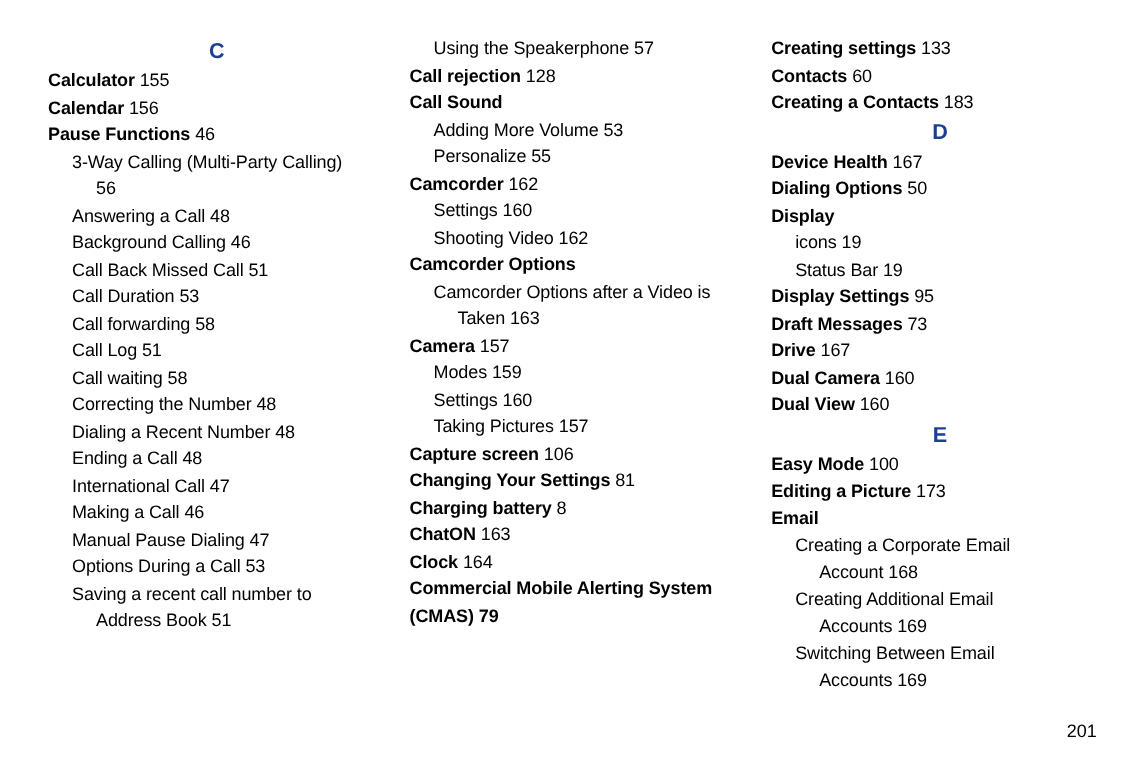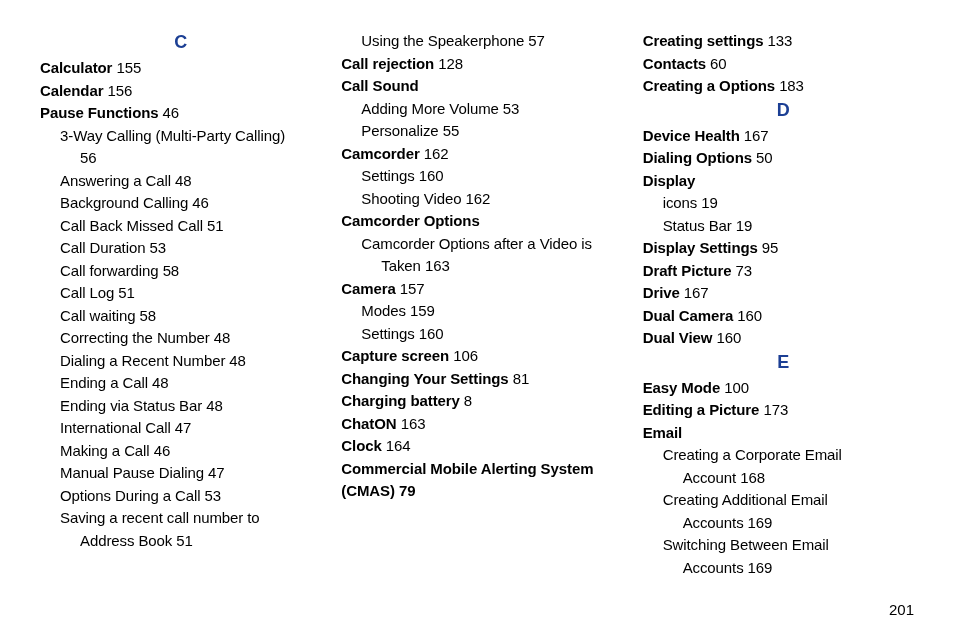--- a/index.html
+++ b/index.html
@@ -73,60 +73,60 @@
       <div class="entry sub-row"><span class="sub-text">Answering a Call</span> <span class="pg">48</span></div>
       <div class="entry sub-row"><span class="sub-text">Background Calling</span> <span class="pg">46</span></div>
       <div class="entry sub-row"><span class="sub-text">Call Back Missed Call</span> <span class="pg">51</span></div>
       <div class="entry sub-row"><span class="sub-text">Call Duration</span> <span class="pg">53</span></div>
       <div class="entry sub-row"><span class="sub-text">Call forwarding</span> <span class="pg">58</span></div>
       <div class="entry sub-row"><span class="sub-text">Call Log</span> <span class="pg">51</span></div>
       <div class="entry sub-row"><span class="sub-text">Call waiting</span> <span class="pg">58</span></div>
       <div class="entry sub-row"><span class="sub-text">Correcting the Number</span> <span class="pg">48</span></div>
       <div class="entry sub-row"><span class="sub-text">Dialing a Recent Number</span> <span class="pg">48</span></div>
       <div class="entry sub-row"><span class="sub-text">Ending a Call</span> <span class="pg">48</span></div>
-      <div class="entry sub-row"><span class="sub-text">Ending via Status Bar</span> <span class="pg">48</span></div>
       <div class="entry sub-row"><span class="sub-text">International Call</span> <span class="pg">47</span></div>
       <div class="entry sub-row"><span class="sub-text">Making a Call</span> <span class="pg">46</span></div>
       <div class="entry sub-row"><span class="sub-text">Manual Pause Dialing</span> <span class="pg">47</span></div>
       <div class="entry sub-row"><span class="sub-text">Options During a Call</span> <span class="pg">53</span></div>
       <div class="entry sub-wrap">Saving a recent call number to<br>Address Book 51</div>
     </div>
   <div class="col" id="col-1">
       <div class="entry sub-row"><span class="sub-text">Using the Speakerphone</span> <span class="pg">57</span></div>
       <div class="entry term-row"><span class="term">Call rejection</span> <span class="pg">128</span></div>
       <div class="entry term-row"><span class="term">Call Sound</span></div>
       <div class="entry sub-row"><span class="sub-text">Adding More Volume</span> <span class="pg">53</span></div>
       <div class="entry sub-row"><span class="sub-text">Personalize</span> <span class="pg">55</span></div>
       <div class="entry term-row"><span class="term">Camcorder</span> <span class="pg">162</span></div>
       <div class="entry sub-row"><span class="sub-text">Settings</span> <span class="pg">160</span></div>
       <div class="entry sub-row"><span class="sub-text">Shooting Video</span> <span class="pg">162</span></div>
       <div class="entry term-row"><span class="term">Camcorder Options</span></div>
       <div class="entry sub-wrap">Camcorder Options after a Video is<br>Taken 163</div>
       <div class="entry term-row"><span class="term">Camera</span> <span class="pg">157</span></div>
       <div class="entry sub-row"><span class="sub-text">Modes</span> <span class="pg">159</span></div>
       <div class="entry sub-row"><span class="sub-text">Settings</span> <span class="pg">160</span></div>
+      <div class="entry sub-row"><span class="sub-text">Taking Pictures</span> <span class="pg">157</span></div>
       <div class="entry term-row"><span class="term">Capture screen</span> <span class="pg">106</span></div>
       <div class="entry term-row"><span class="term">Changing Your Settings</span> <span class="pg">81</span></div>
       <div class="entry term-row"><span class="term">Charging battery</span> <span class="pg">8</span></div>
       <div class="entry term-row"><span class="term">ChatON</span> <span class="pg">163</span></div>
       <div class="entry term-row"><span class="term">Clock</span> <span class="pg">164</span></div>
       <div class="entry term-row"><span class="term">Commercial Mobile Alerting System</span><br><span class="term">(CMAS) 79</span></div>
     </div>
   <div class="col" id="col-2">
       <div class="entry term-row"><span class="term">Creating settings</span> <span class="pg">133</span></div>
       <div class="entry term-row"><span class="term">Contacts</span> <span class="pg">60</span></div>
-      <div class="entry term-row"><span class="term">Creating a Options</span> <span class="pg">183</span></div>
+      <div class="entry term-row"><span class="term">Creating a Contacts</span> <span class="pg">183</span></div>
       <div class="section-letter">D</div>
       <div class="entry term-row"><span class="term">Device Health</span> <span class="pg">167</span></div>
       <div class="entry term-row"><span class="term">Dialing Options</span> <span class="pg">50</span></div>
       <div class="entry term-row"><span class="term">Display</span></div>
       <div class="entry sub-row"><span class="sub-text">icons</span> <span class="pg">19</span></div>
       <div class="entry sub-row"><span class="sub-text">Status Bar</span> <span class="pg">19</span></div>
       <div class="entry term-row"><span class="term">Display Settings</span> <span class="pg">95</span></div>
-      <div class="entry term-row"><span class="term">Draft Picture</span> <span class="pg">73</span></div>
+      <div class="entry term-row"><span class="term">Draft Messages</span> <span class="pg">73</span></div>
       <div class="entry term-row"><span class="term">Drive</span> <span class="pg">167</span></div>
       <div class="entry term-row"><span class="term">Dual Camera</span> <span class="pg">160</span></div>
       <div class="entry term-row"><span class="term">Dual View</span> <span class="pg">160</span></div>
       <div class="section-letter">E</div>
       <div class="entry term-row"><span class="term">Easy Mode</span> <span class="pg">100</span></div>
       <div class="entry term-row"><span class="term">Editing a Picture</span> <span class="pg">173</span></div>
       <div class="entry term-row"><span class="term">Email</span></div>
       <div class="entry sub-wrap">Creating a Corporate Email<br>Account 168</div>
       <div class="entry sub-wrap">Creating Additional Email<br>Accounts 169</div>
       <div class="entry sub-wrap">Switching Between Email<br>Accounts 169</div>

